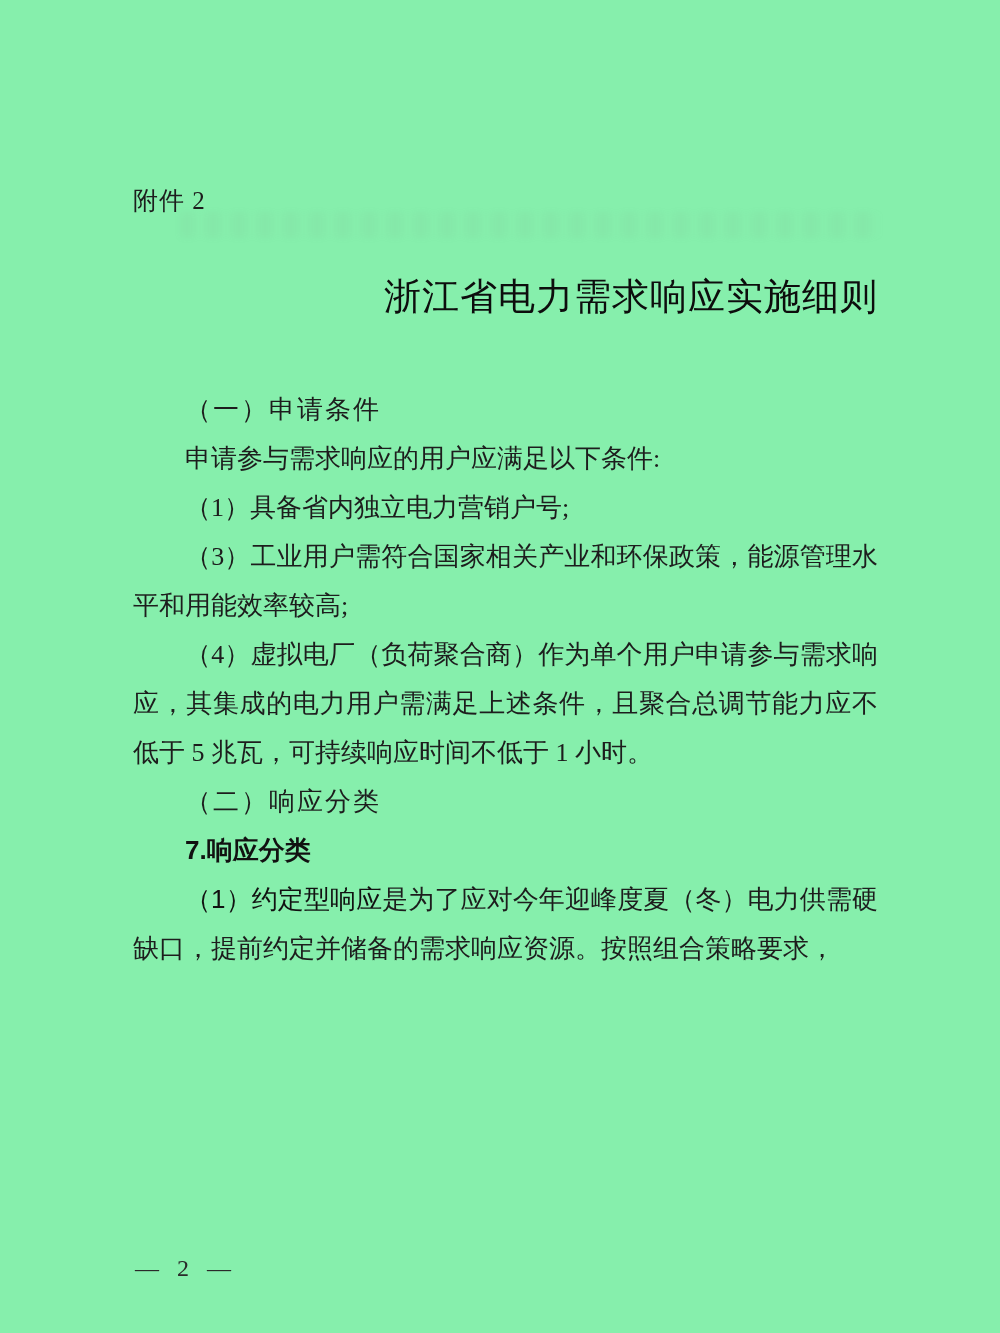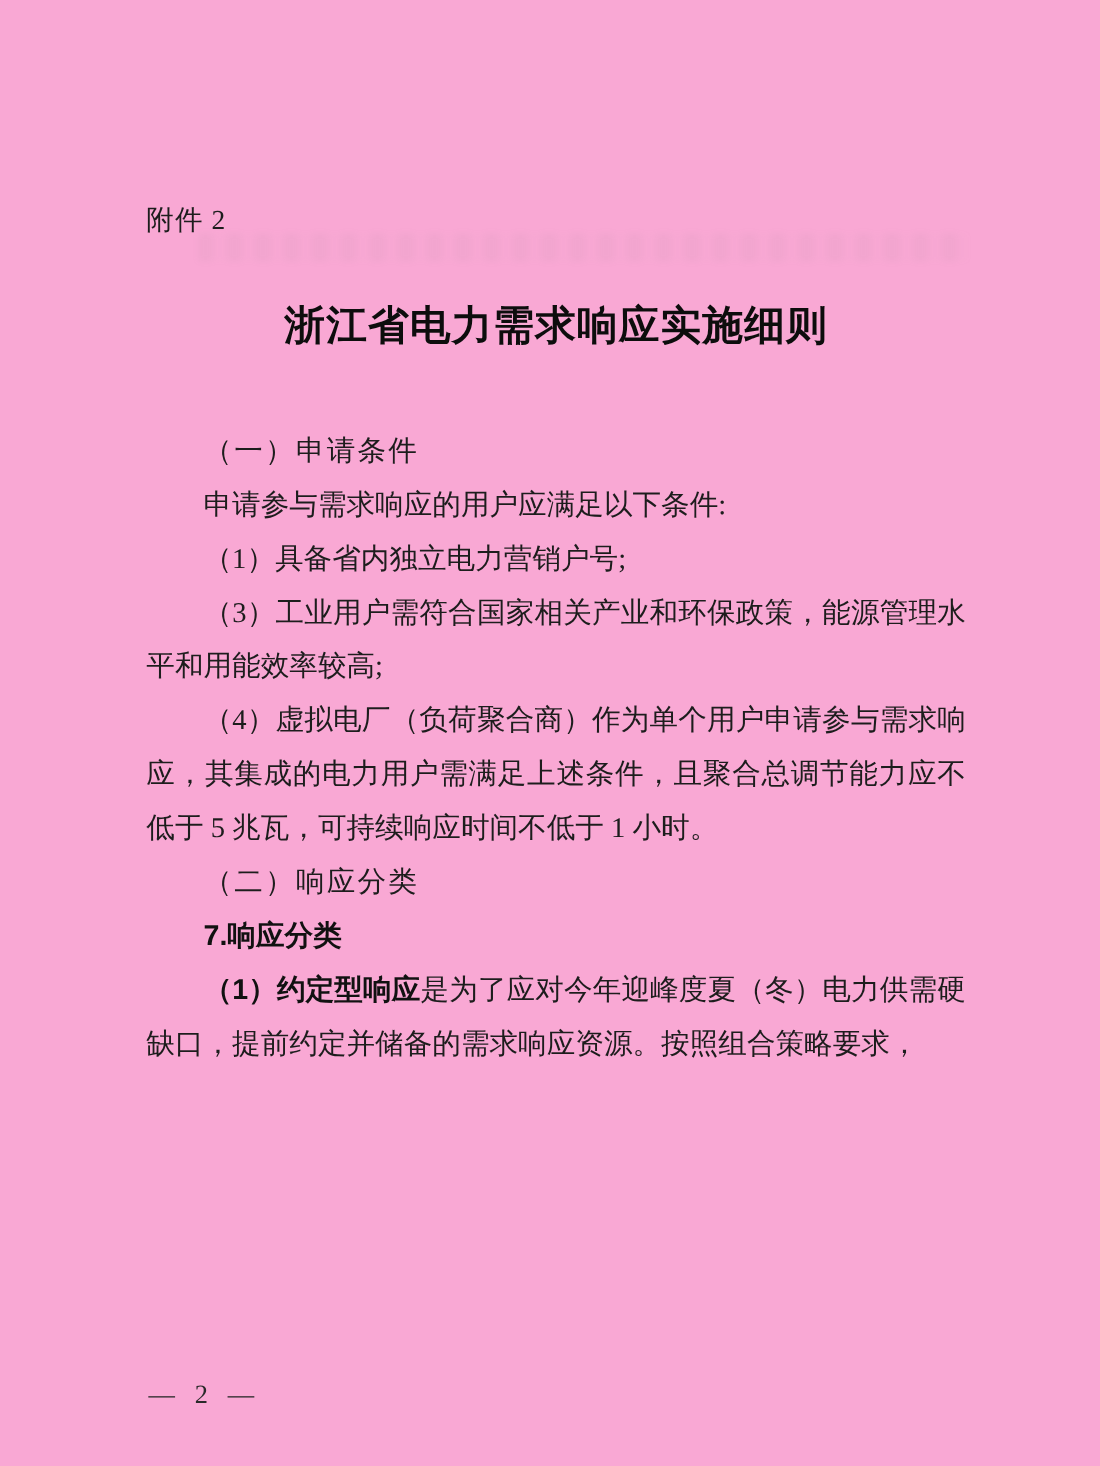--- a/index.html
+++ b/index.html
@@ -5,21 +5,21 @@
   html, body {
     margin: 0;
     padding: 0;
     background: #e8e8e8;
   }
   .page {
     position: relative;
     width: 1000px;
     height: 1333px;
     margin: 0 auto;
-    background: #f9a8d4;
+    background: #86efac;
     overflow: hidden;
     font-family: "Liberation Serif", "DejaVu Serif", serif;
     color: #1d1d1d;
   }
   
   .scan-artifact {
     position: absolute;
     left: 180px;
     top: 212px;
     width: 700px;
@@ -38,22 +38,22 @@
   }
   .attachment-label {
     font-size: 25px;
     line-height: 30px;
     letter-spacing: 1px;
   }
   .doc-title {
     margin: 56px 0 0 0;
     font-size: 37px;
     line-height: 50px;
-    font-weight: bold;
-    text-align: center;
+    font-weight: normal;
+    text-align: right;
     letter-spacing: 1px;
     color: #0d0d0d;
   }
   .body-text {
     margin-top: 63px;
     font-size: 26px;
     line-height: 49px;
     text-align: justify;
     text-justify: inter-ideograph;
   }
@@ -70,21 +70,21 @@
   .heading-2 {
     letter-spacing: 2px;
   }
   .heading-3 {
     font-family: "Liberation Sans", "DejaVu Sans", sans-serif;
     font-weight: bold;
     color: #111;
   }
   .term-bold {
     font-family: "Liberation Sans", "DejaVu Sans", sans-serif;
-    font-weight: bold;
+    font-weight: normal;
     color: #111;
   }
   .page-footer {
     position: absolute;
     left: 135px;
     top: 1253px;
     font-size: 24px;
     line-height: 30px;
     letter-spacing: 6px;
     color: #2a2a2a;

